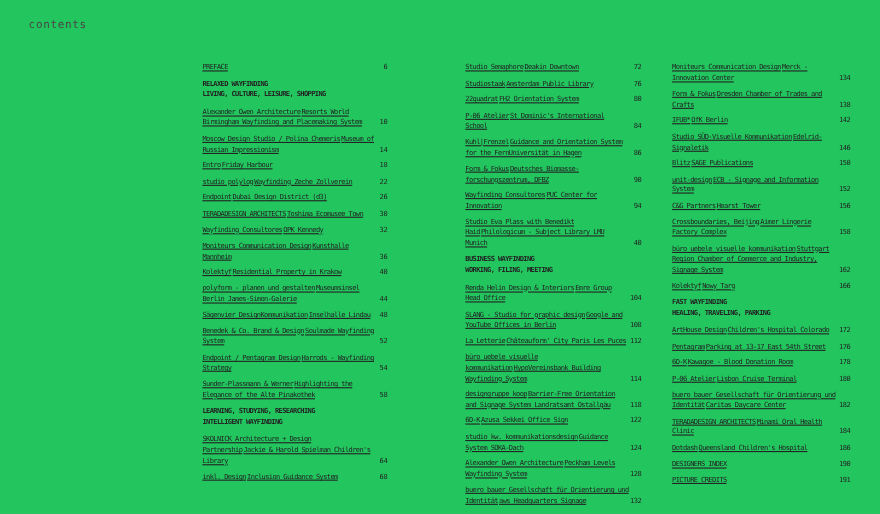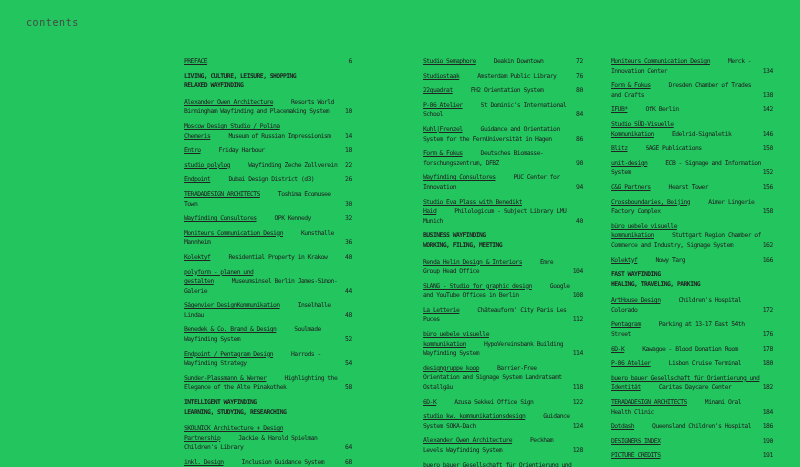--- a/index.html
+++ b/index.html
@@ -39,21 +39,21 @@
     margin-bottom: 5px;
   }
   .entry-text {
     display: block;
     padding-right: 11px;
   }
   .studio {
     text-decoration: underline;
     text-underline-offset: 1px;
   }
-  .work { margin-left: 18px; }
+  .work { margin-left: 1px; text-decoration: underline; }
   .pagenum {
     position: absolute;
     right: 0;
     bottom: 0;
     letter-spacing: -0.4px;
   }
   .section {
     font-weight: bold;
     margin: 4px 0 7px 0;
   }
@@ -62,22 +62,22 @@
 <body>
 
 <div class="page">
   <div class="page-title">contents</div>
   <div class="col" id="col-0">
       <div class="entry">
         <span class="entry-text"><span class="studio">PREFACE</span></span>
         <span class="pagenum">6</span>
       </div>
       <div class="section">
+        <div>RELAXED WAYFINDING</div>
         <div>LIVING, CULTURE, LEISURE, SHOPPING</div>
-        <div>RELAXED WAYFINDING</div>
       </div>
       <div class="entry">
         <span class="entry-text"><span class="studio">Alexander Owen Architecture</span><span class="work">Resorts World Birmingham Wayfinding and Placemaking System</span></span>
         <span class="pagenum">10</span>
       </div>
       <div class="entry">
         <span class="entry-text"><span class="studio">Moscow Design Studio / Polina Chemeris</span><span class="work">Museum of Russian Impressionism</span></span>
         <span class="pagenum">14</span>
       </div>
       <div class="entry">
@@ -122,22 +122,22 @@
       </div>
       <div class="entry">
         <span class="entry-text"><span class="studio">Endpoint / Pentagram Design</span><span class="work">Harrods - Wayfinding Strategy</span></span>
         <span class="pagenum">54</span>
       </div>
       <div class="entry">
         <span class="entry-text"><span class="studio">Sunder-Plassmann &amp; Werner</span><span class="work">Highlighting the Elegance of the Alte Pinakothek</span></span>
         <span class="pagenum">58</span>
       </div>
       <div class="section">
+        <div>LEARNING, STUDYING, RESEARCHING</div>
         <div>INTELLIGENT WAYFINDING</div>
-        <div>LEARNING, STUDYING, RESEARCHING</div>
       </div>
       <div class="entry">
         <span class="entry-text"><span class="studio">SKOLNICK Architecture + Design Partnership</span><span class="work">Jackie &amp; Harold Spielman Children's Library</span></span>
         <span class="pagenum">64</span>
       </div>
       <div class="entry">
         <span class="entry-text"><span class="studio">inkl. Design</span><span class="work">Inclusion Guidance System</span></span>
         <span class="pagenum">68</span>
       </div>
     </div>

